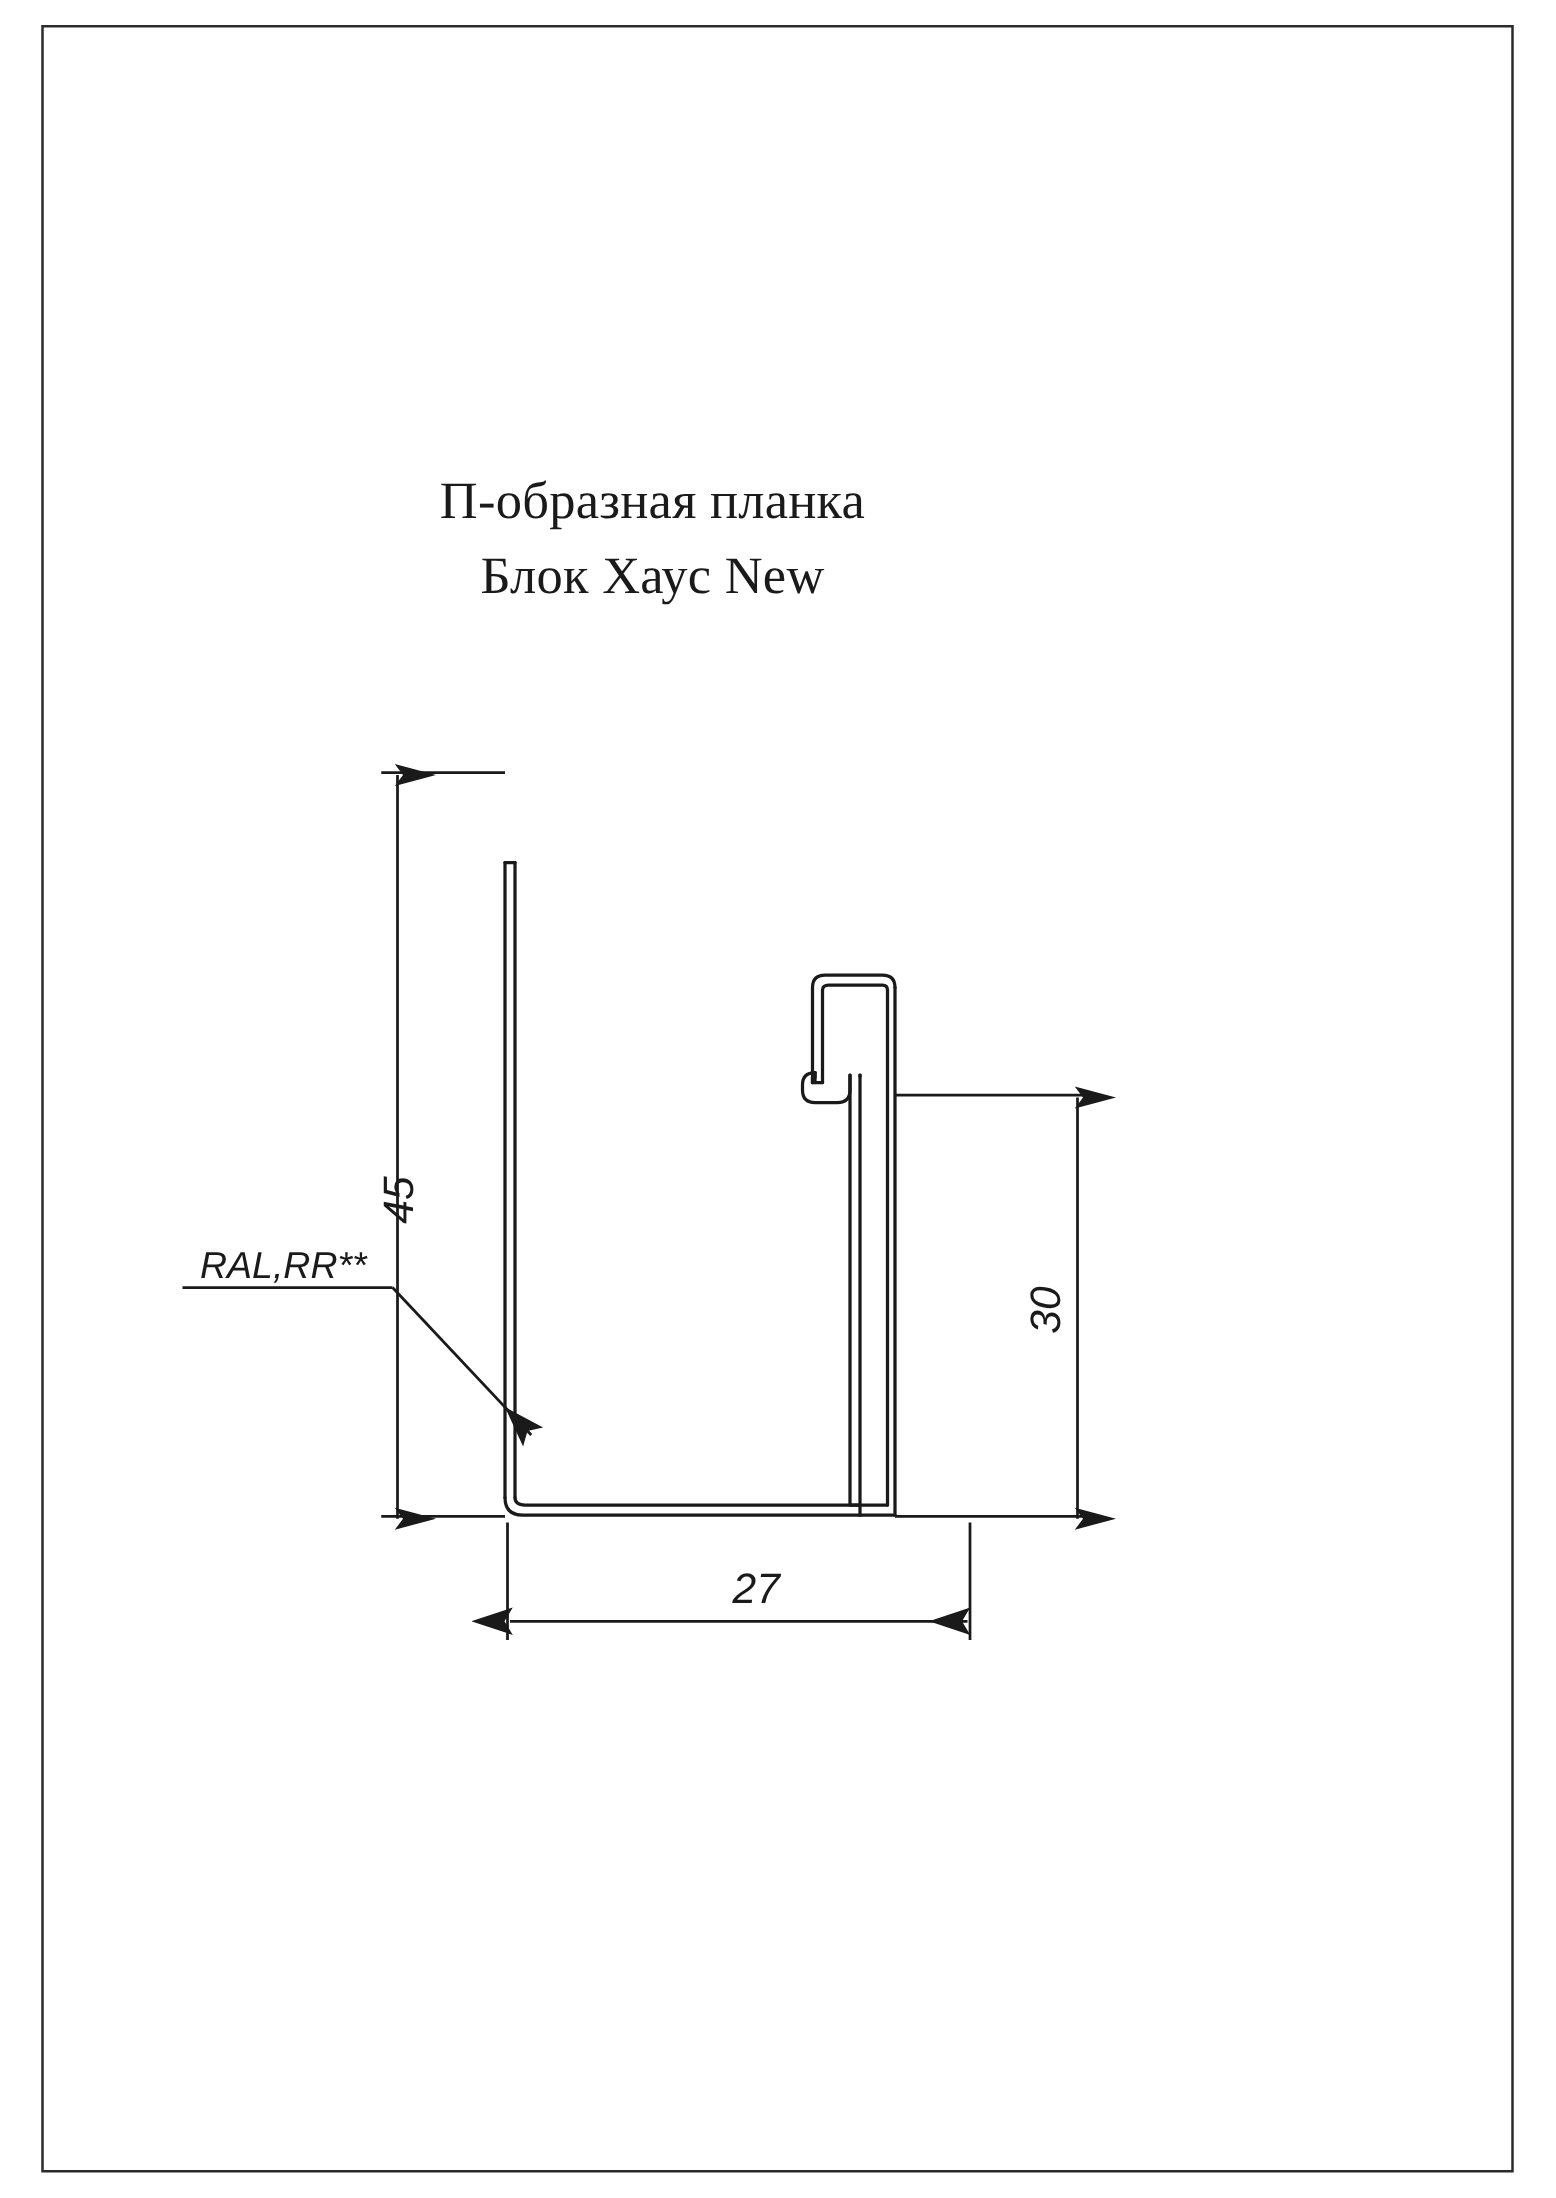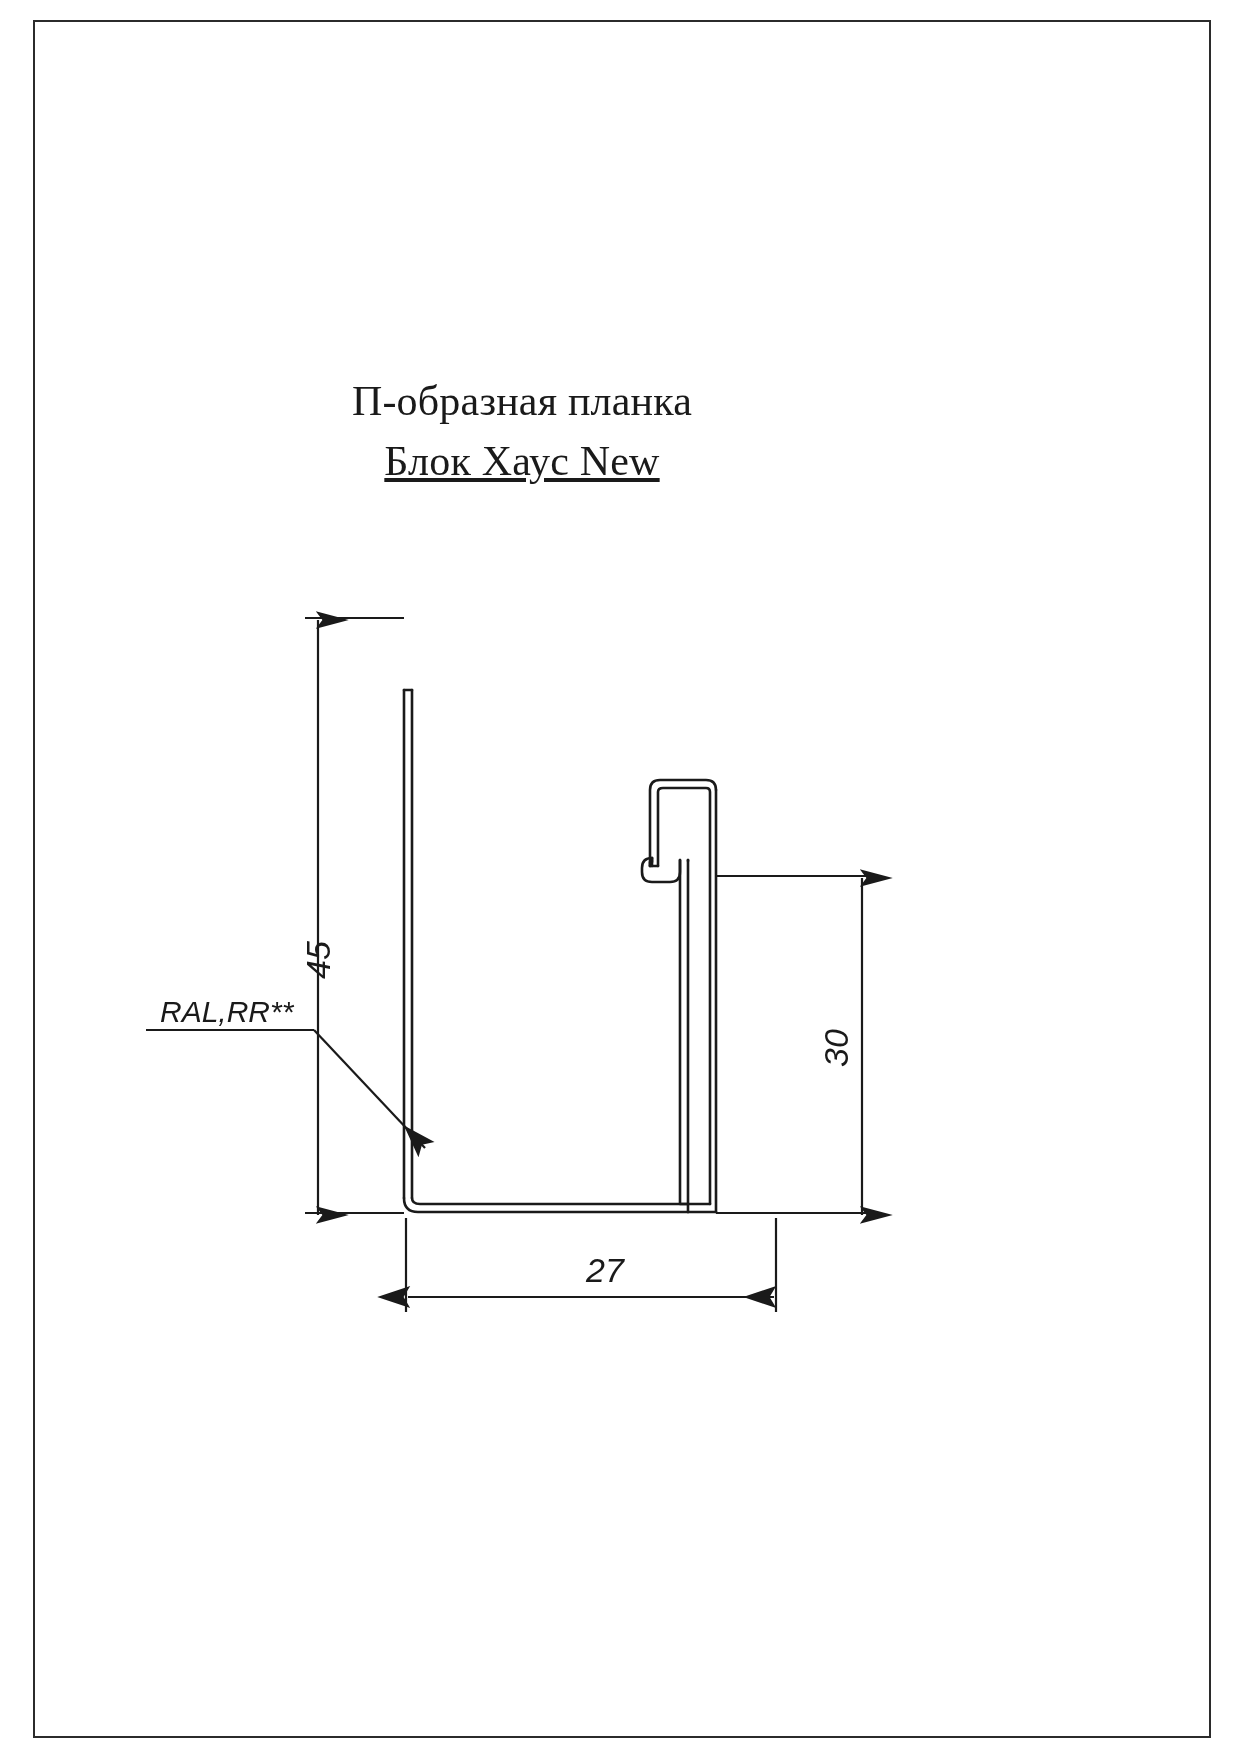--- a/index.html
+++ b/index.html
@@ -34,21 +34,21 @@
     left: 0;
     top: 372px;
     width: 1044px;
     text-align: center;
     font-family: "Liberation Serif", serif;
     font-size: 42px;
     line-height: 1.42;
     color: #1a1a1a;
     letter-spacing: 0.2px;
   }
-  .title .line2 { display: block; text-decoration: underline; }
+  .title .line2 { display: block; }
   svg.drawing {
     position: absolute;
     left: 0; top: 0;
     width: 1245px;
     height: 1758px;
   }
   .dimtext {
     font-family: "Liberation Sans", sans-serif;
     font-style: italic;
     font-size: 34px;

